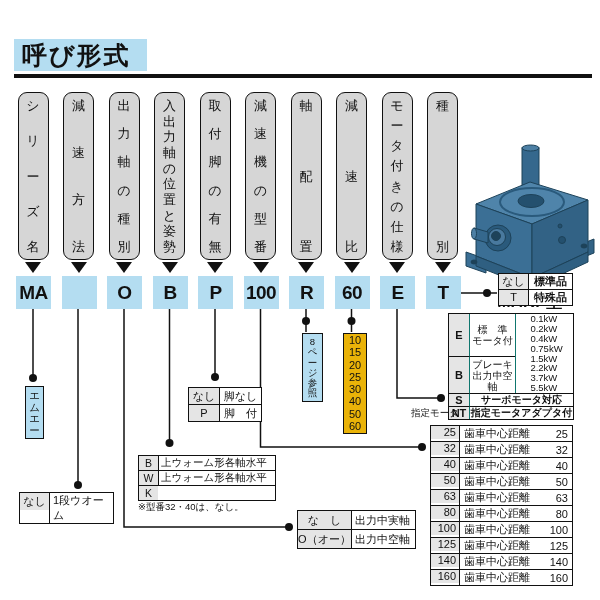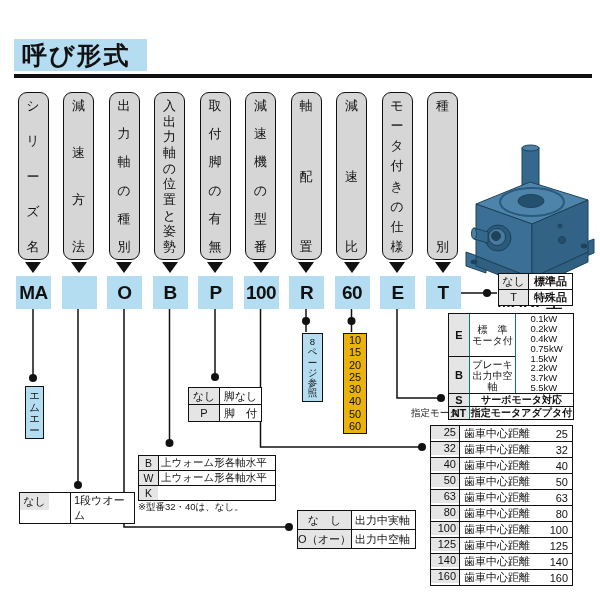--- a/index.html
+++ b/index.html
@@ -20,21 +20,21 @@
            display:flex;align-items:center;justify-content:center;
            font-size:19px;font-weight:700;letter-spacing:-0.5px;}
   .tbl{position:absolute;display:flex;flex-direction:column;border:1.5px solid #111;
        background:#fff;box-sizing:content-box;}
   .tr{display:flex;}
   .tr + .tr{border-top:1px solid #111;}
   .td{display:flex;align-items:center;box-sizing:border-box;}
   .td + .td{border-left:1px solid #111;}
   .blue{background:#e5e5e5;justify-content:center;}
   .tbl-reduction .code{width:29px;height:17px;font-size:11px;}
-  .tbl-reduction .desc{width:64px;padding:0 3px;font-size:11px;margin-left:21px;}
+  .tbl-reduction .desc{width:64px;padding:0 3px;font-size:11px;}
   .tbl-mount .code{width:30px;height:16px;font-size:11px;}
   .tbl-mount .desc{width:42px;justify-content:center;font-size:11px;}
   .tbl-axis .code{width:19px;height:14px;font-size:10.5px;}
   .tbl-axis .desc{width:117px;padding:0 2px;font-size:10.5px;white-space:nowrap;}
   .note{position:absolute;left:138px;top:501px;font-size:9.5px;}
   .tbl-output .code{width:53px;height:18px;font-size:11px;}
   .tbl-output .desc{width:64px;padding:0 3px;font-size:11px;}
   .tbl-type .code{width:29px;height:14.5px;font-size:11px;}
   .tbl-type .desc{width:44px;justify-content:center;font-size:11px;font-weight:bold;}
   .tbl-gear .code{width:28px;height:12.5px;font-size:11px;justify-content:flex-end;padding-right:3px;}

